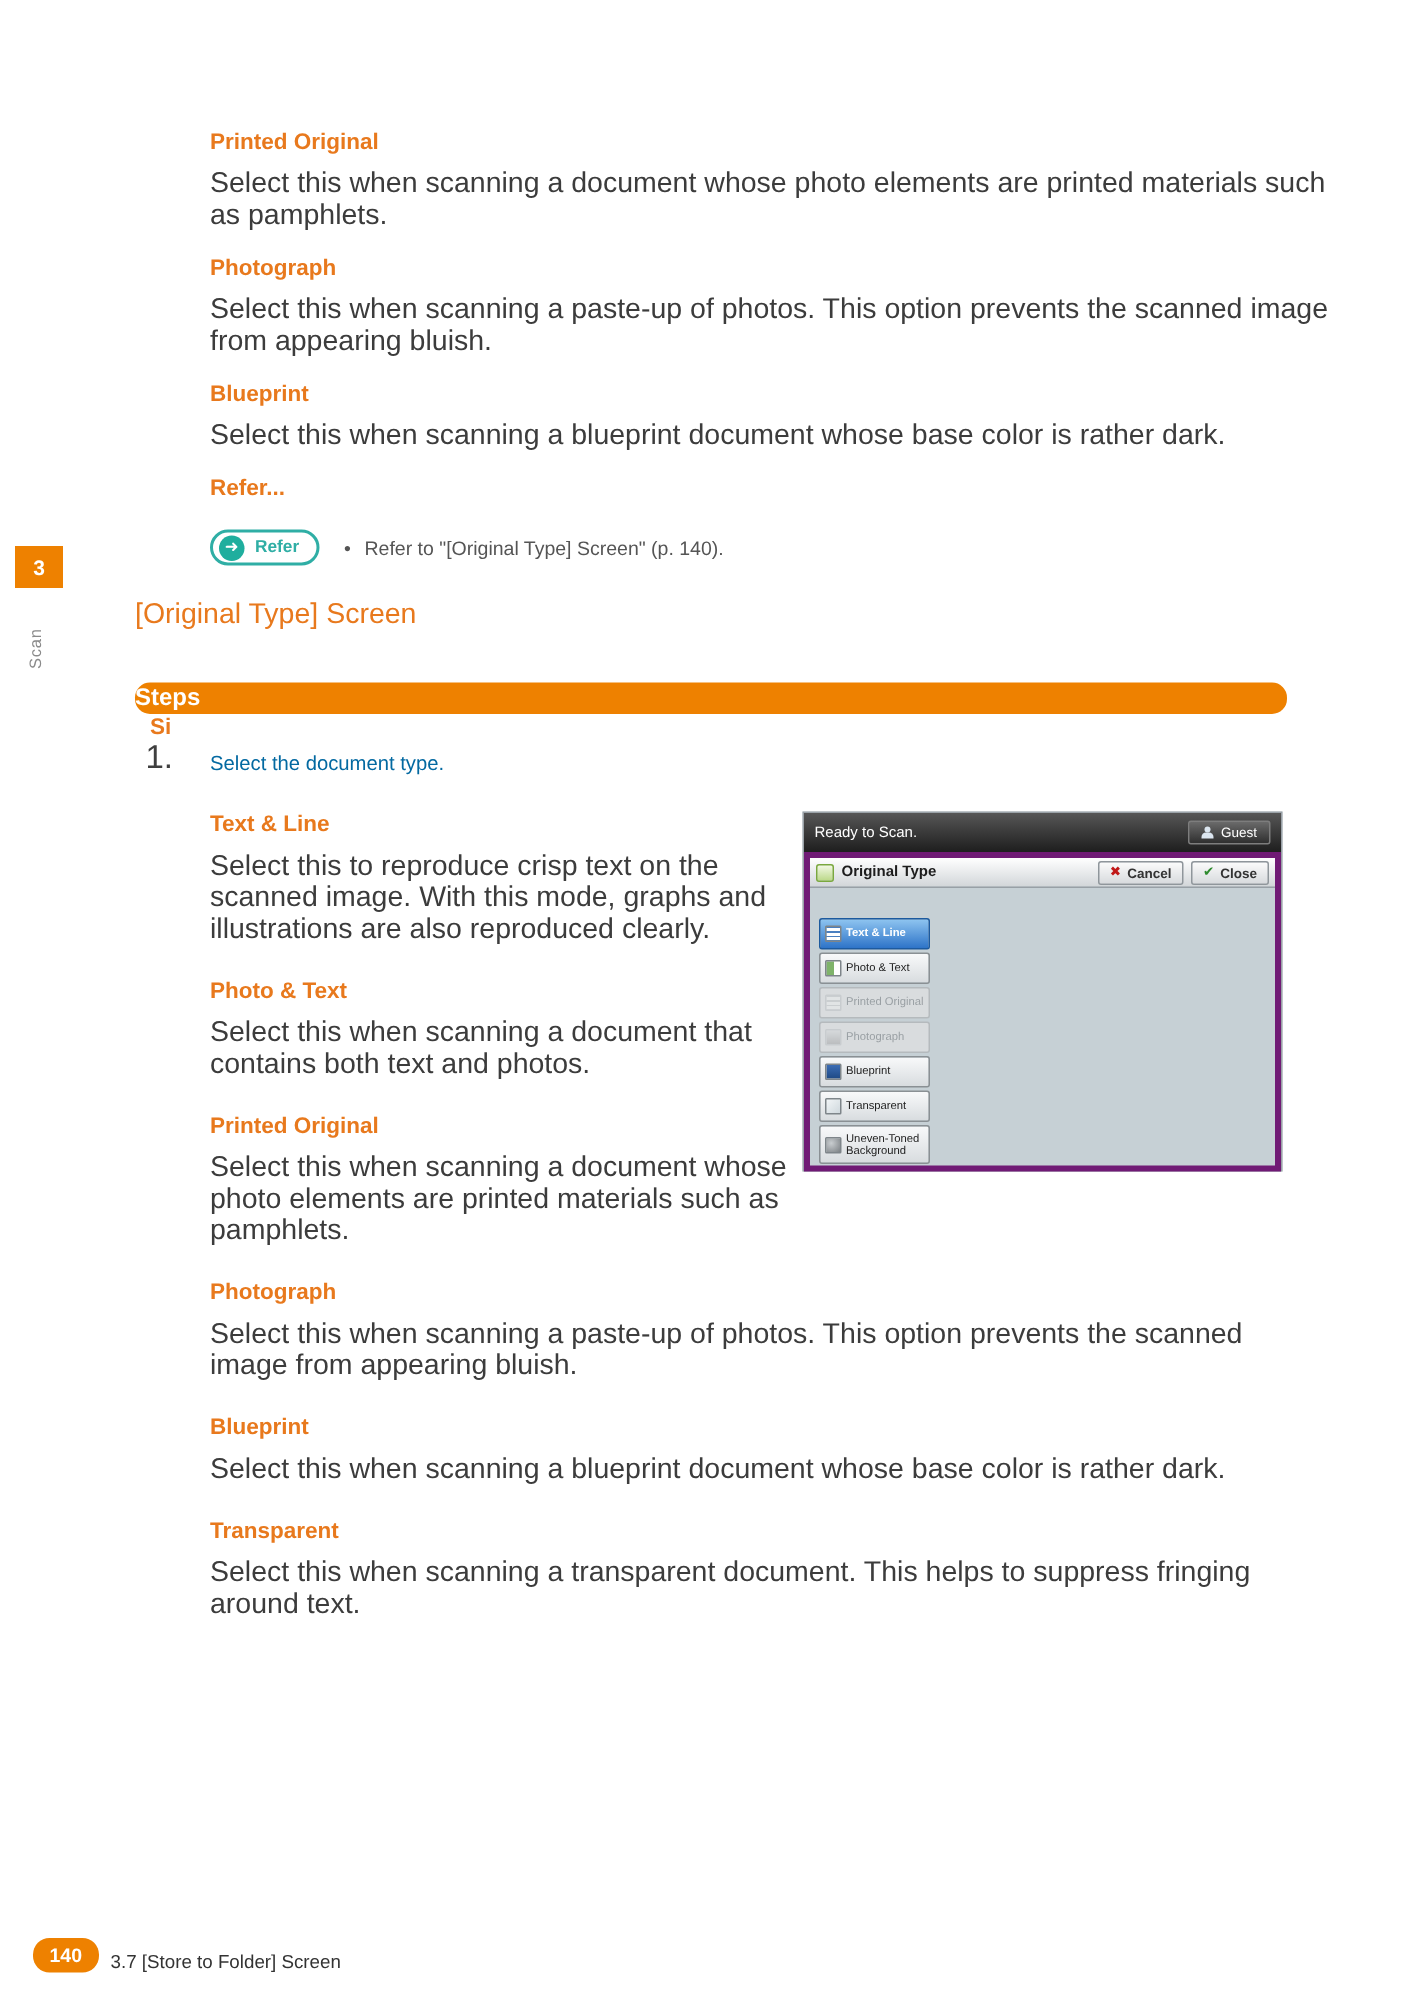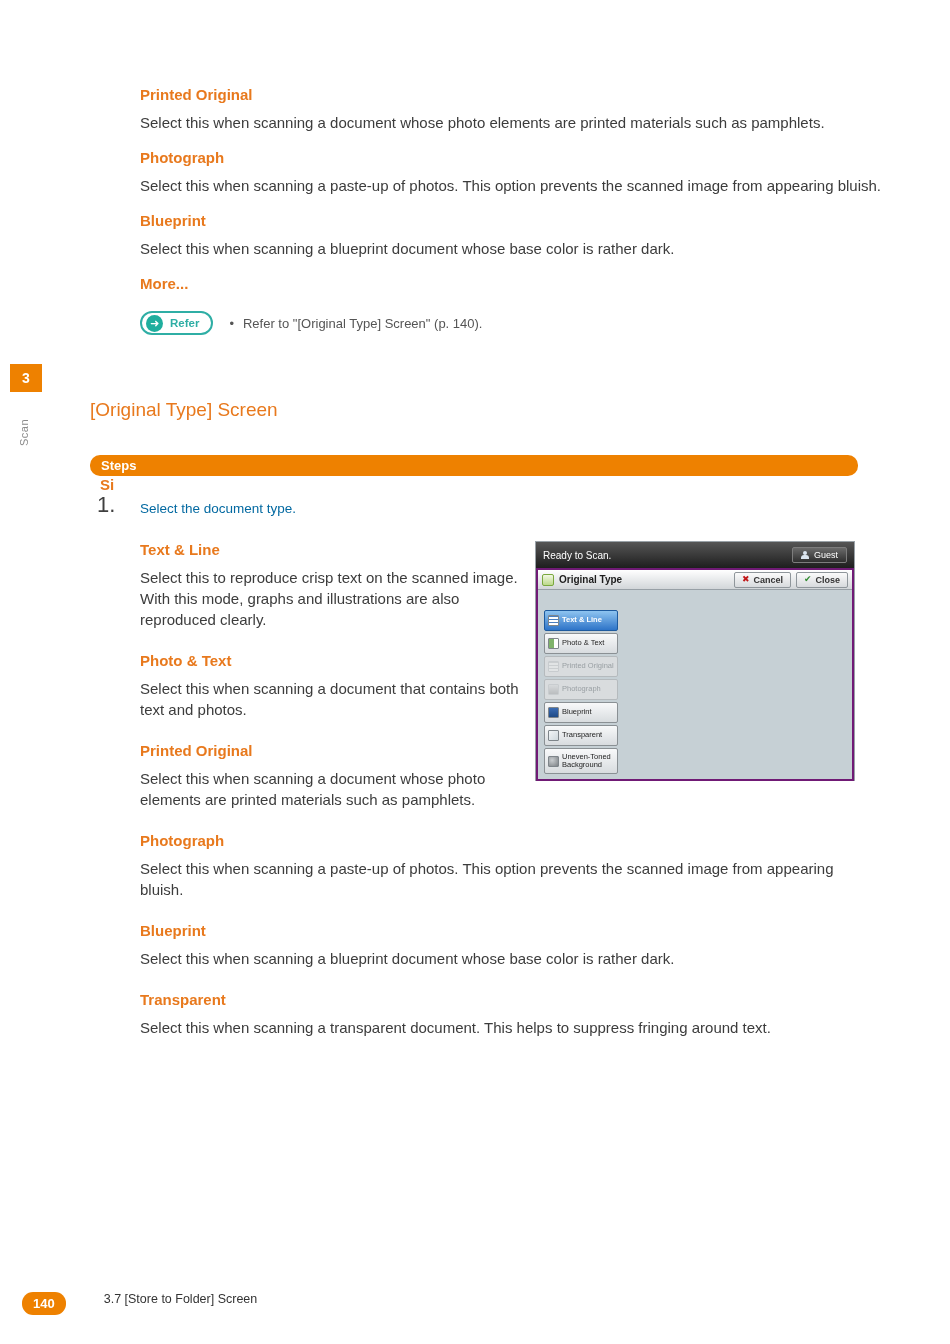--- a/index.html
+++ b/index.html
@@ -17,21 +17,21 @@
     position:absolute; left:18px; top:398px; height:48px;
     writing-mode:vertical-rl; transform:rotate(180deg);
     color:#8a8a8a; font-size:11px; letter-spacing:0.5px;
   }
 
   
   .subsec h3 {
     margin:16px 0 0 0; font-size:15px; font-weight:700; color:#E8791D; line-height:18px;
   }
   .subsec p {
-    margin:8px 0 0 0; font-size:15px; color:#3c3c3c; line-height:21px;
+    margin:8px 0 0 0; font-size:19px; color:#3c3c3c; line-height:21px;
   }
   .subsec:first-child h3 { margin-top:0; }
 
   
   .top-content { position:absolute; left:140px; top:86px; width:762px; }
 
   .refer-row { display:flex; align-items:center; margin-top:18px; gap:16px; }
   .refer-pill {
     display:flex; align-items:center; gap:7px; height:24px; padding:0 12px 0 4px;
     border:2px solid #2FAEA5; border-radius:13px; background:#fff;
@@ -42,21 +42,21 @@
   }
   .refer-label { color:#2FAEA5; font-size:11.5px; font-weight:bold; }
   .refer-text { font-size:13px; color:#555; display:flex; gap:9px; align-items:baseline; }
 
   
   .section-block { position:absolute; left:90px; top:398px; width:768px; }
   .section-title { margin:0; font-size:19px; font-weight:500; color:#E8791D; line-height:23px; }
   .intro { margin:18px 0 0 0; font-size:13.5px; color:#3c3c3c; line-height:21px; }
   .steps-bar {
     margin-top:34px; height:21px; background:#EE8100; border-radius:10px;
-    color:#fff; font-size:13px; font-weight:bold; line-height:21px; padding-left:11px;
+    color:#fff; font-size:16px; font-weight:bold; line-height:21px; padding-left:0;
   }
   .clipped-frag {
     margin:1px 0 0 10px; height:13px; width:30px; overflow:hidden;
     color:#E8791D; font-size:15px; font-weight:700; line-height:15px;
   }
   .step-row { display:flex; margin-top:2px; }
   .step-num { width:50px; padding-left:7px; font-size:22px; font-weight:500; color:#3f3f3f; line-height:26px; flex:0 0 50px; }
   .step-body { flex:1; min-width:0; }
   .step-text { margin:6px 0 0 0; font-size:13.5px; color:#0369a1; line-height:21px; }
   .narrow { max-width:398px; }
@@ -73,21 +73,21 @@
   }
   .guest {
     margin-left:auto; display:flex; align-items:center; gap:5px;
     background:linear-gradient(#6a6a6a,#2f2f2f); border:1px solid #7d7d7d; border-radius:2px;
     padding:2px 8px; font-size:9px; color:#fff; cursor:default;
   }
   .person { width:8px; height:8px; position:relative; display:inline-block; }
   .person::before { content:""; position:absolute; top:0; left:2px; width:4px; height:4px; border-radius:50%; background:#dce6f0; }
   .person::after  { content:""; position:absolute; bottom:0; left:0; width:8px; height:4px; border-radius:3px 3px 0 0; background:#dce6f0; }
 
-  .ds-panel { height:213px; border:2px solid #701a75; background:#c6d0d5; }
+  .ds-panel { height:213px; border:4px solid #701a75; background:#c6d0d5; }
   .ds-titlebar {
     height:20px; background:linear-gradient(#ffffff,#d2d6d9);
     border-bottom:1px solid #98a0a6; display:flex; align-items:center; gap:5px; padding:0 4px;
   }
   .ot-icon {
     width:12px; height:12px; background:linear-gradient(#f2f8e4,#bcd98a);
     border:1px solid #7aa83e; border-radius:2px; display:inline-block;
   }
   .ot-title { font-size:10px; font-weight:bold; color:#1d1d1d; flex:1; }
   .ds-btn {
@@ -114,21 +114,21 @@
   .icon-textline { background:repeating-linear-gradient(180deg,#4a7fc0 0 1px,#fff 1px 3px); }
   .icon-phototext { background:linear-gradient(90deg,#7fb36a 0 5px,#fff 5px); }
   .icon-printed { background:repeating-linear-gradient(180deg,#b9bec1 0 1px,#eceeef 1px 3px); border-color:#b5babd; }
   .icon-photograph { background:linear-gradient(#d4d7d9,#97999b); border-color:#b5babd; }
   .icon-blueprint { background:linear-gradient(#3b6cb4,#1f4a86); }
   .icon-transparent { background:linear-gradient(135deg,#f2f5f7,#cfd8dd); }
   .icon-uneven { background:radial-gradient(circle at 35% 35%, #c9cdd0, #7c8185); }
   .disabled .tb-icon { opacity:0.45; }
 
   
-  .footer { position:absolute; left:22px; top:1292px; display:flex; align-items:flex-start; gap:38px; }
+  .footer { position:absolute; left:22px; top:1292px; display:flex; align-items:flex-end; gap:8px; }
   .page-badge {
     background:#EE8100; color:#fff; font-size:13px; font-weight:bold;
     padding:4px 11px; border-radius:11px;
   }
   .footer-text { font-size:12.5px; color:#333; }
 </style>
 </head>
 <body>
 
 <div class="page">
@@ -143,21 +143,21 @@
     </div>
     <div class="subsec">
       <h3>Photograph</h3>
       <p>Select this when scanning a paste-up of photos. This option prevents the scanned image from appearing bluish.</p>
     </div>
     <div class="subsec">
       <h3>Blueprint</h3>
       <p>Select this when scanning a blueprint document whose base color is rather dark.</p>
     </div>
     <div class="subsec">
-      <h3>More...</h3>
+      <h3>Refer...</h3>
     </div>
 
     <div class="refer-row">
       <div class="refer-pill">
         <span class="refer-arrow">➜</span>
         <span class="refer-label">Refer</span>
       </div>
       <div class="refer-text">
         <span>•</span>
         <span>Refer to "[Original Type] Screen" (p. 140).</span>

